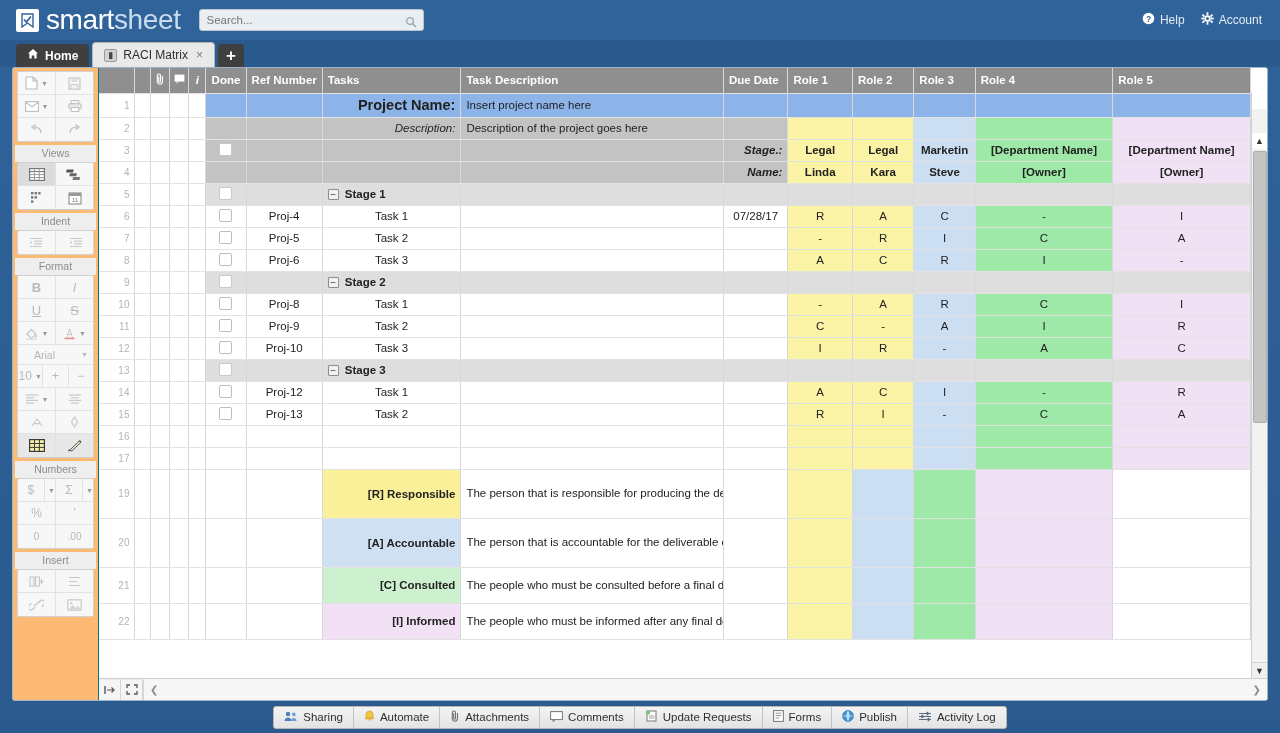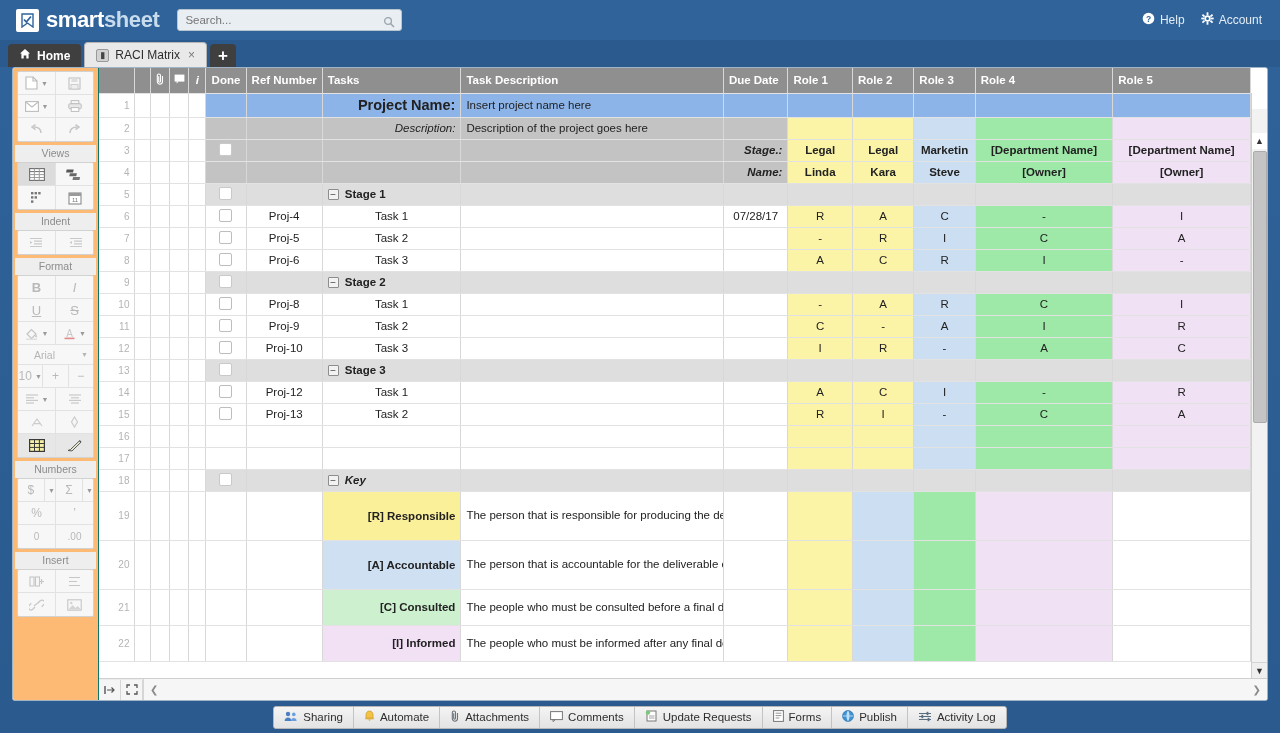--- a/index.html
+++ b/index.html
@@ -14,37 +14,37 @@
   
   #app { width:1280px; height:733px; position:relative;
          background:linear-gradient(#2f639a,#2a5a8e); }
 
   .topbar { height:40px; display:flex; align-items:center; padding:0 10px;
             background:#2f639a; position:relative; }
   .logo-wrap { display:flex; align-items:center; gap:7px; padding-left:6px;}
   .logo-mark { width:23px; height:23px; background:#fff; border-radius:2px;
                display:flex; align-items:center; justify-content:center; }
   .logo-mark svg { display:block; }
-  .logo-text { color:#fff; font-size:22px; letter-spacing:-0.4px; font-weight:700;}
+  .logo-text { color:#fff; font-size:28px; letter-spacing:-0.4px; font-weight:400;}
   .logo-text .lt-light { color:#c8dcee; }
 
   .search-box { margin-left:18px; width:225px; height:22px; background:#e9eef3;
                 border:1px solid #b9c6d2; border-radius:3px; position:relative;
                 display:flex; align-items:center; }
   .search-box input { border:0; background:transparent; outline:none; width:100%;
                       font-size:11.5px; color:#6b7680; padding:0 22px 0 7px;
                       font-family:"Liberation Sans", sans-serif;}
   .search-ico { position:absolute; right:6px; top:4px; opacity:.55;}
 
   .top-right { margin-left:auto; display:flex; align-items:center; gap:16px;
                padding-right:8px; color:#e4edf5; font-size:12px;}
   .top-right .tr-item { display:flex; align-items:center; gap:5px; cursor:pointer;}
 
   
-  .tabstrip { height:27px; display:flex; align-items:flex-end; padding-left:8px;
+  .tabstrip { height:27px; display:flex; align-items:flex-end; padding-left:16px;
               background:#2a5a8e; gap:3px; }
   .tab { height:23px; display:flex; align-items:center; gap:6px; padding:0 11px;
          font-size:12px; border-radius:4px 4px 0 0; }
   .tab.home { background:#3f3f3f; color:#fff; font-weight:bold; }
   .tab.sheet { background:#e9e9e9; color:#2d2d2d; height:25px;
                border:1px solid #b5b5b5; border-bottom:none; }
   .tab.sheet .tabico { width:13px; height:13px; background:#d2d2d2;
                        border:1px solid #9a9a9a; border-radius:2px;
                        font-size:9px; line-height:11px; text-align:center; color:#444;}
   .tab .tabclose { color:#7b7b7b; font-size:12px; margin-left:2px; cursor:pointer;}
@@ -854,37 +854,20 @@
                 <td class=" center"></td>
                 <td></td>
                 <td></td>
                 <td class=" center"></td>
                 <td class="f-yellow center"></td>
                 <td class="f-yellow center"></td>
                 <td class="f-lblue center"></td>
                 <td class="f-green center"></td>
                 <td class="f-purple center"></td>
               </tr>
-              <tr style="height: 22px;">
-                <td class="rownum">18</td>
-                <td class="mini"></td>
-                <td class="mini"></td>
-                <td class="mini"></td>
-                <td class="mini"></td>
-                <td class="f-stage center"><span class="chk"></span></td>
-                <td class="f-stage center"></td>
-                <td class="f-stage"><span class="collapser">−</span><span class="stage-txt italic">Key</span></td>
-                <td class="f-stage"></td>
-                <td class="f-stage center"></td>
-                <td class="f-stage center"></td>
-                <td class="f-stage center"></td>
-                <td class="f-stage center"></td>
-                <td class="f-stage center"></td>
-                <td class="f-stage center"></td>
-              </tr>
               <tr style="height: 49px;">
                 <td class="rownum">19</td>
                 <td class="mini"></td>
                 <td class="mini"></td>
                 <td class="mini"></td>
                 <td class="mini"></td>
                 <td class="f-white center"></td>
                 <td class=" center"></td>
                 <td class="f-keyy right bold">[R] Responsible</td>
                 <td class="wrapcell">The person that is responsible for producing the deliverables or task. There should only be one person who is responsible.</td>

